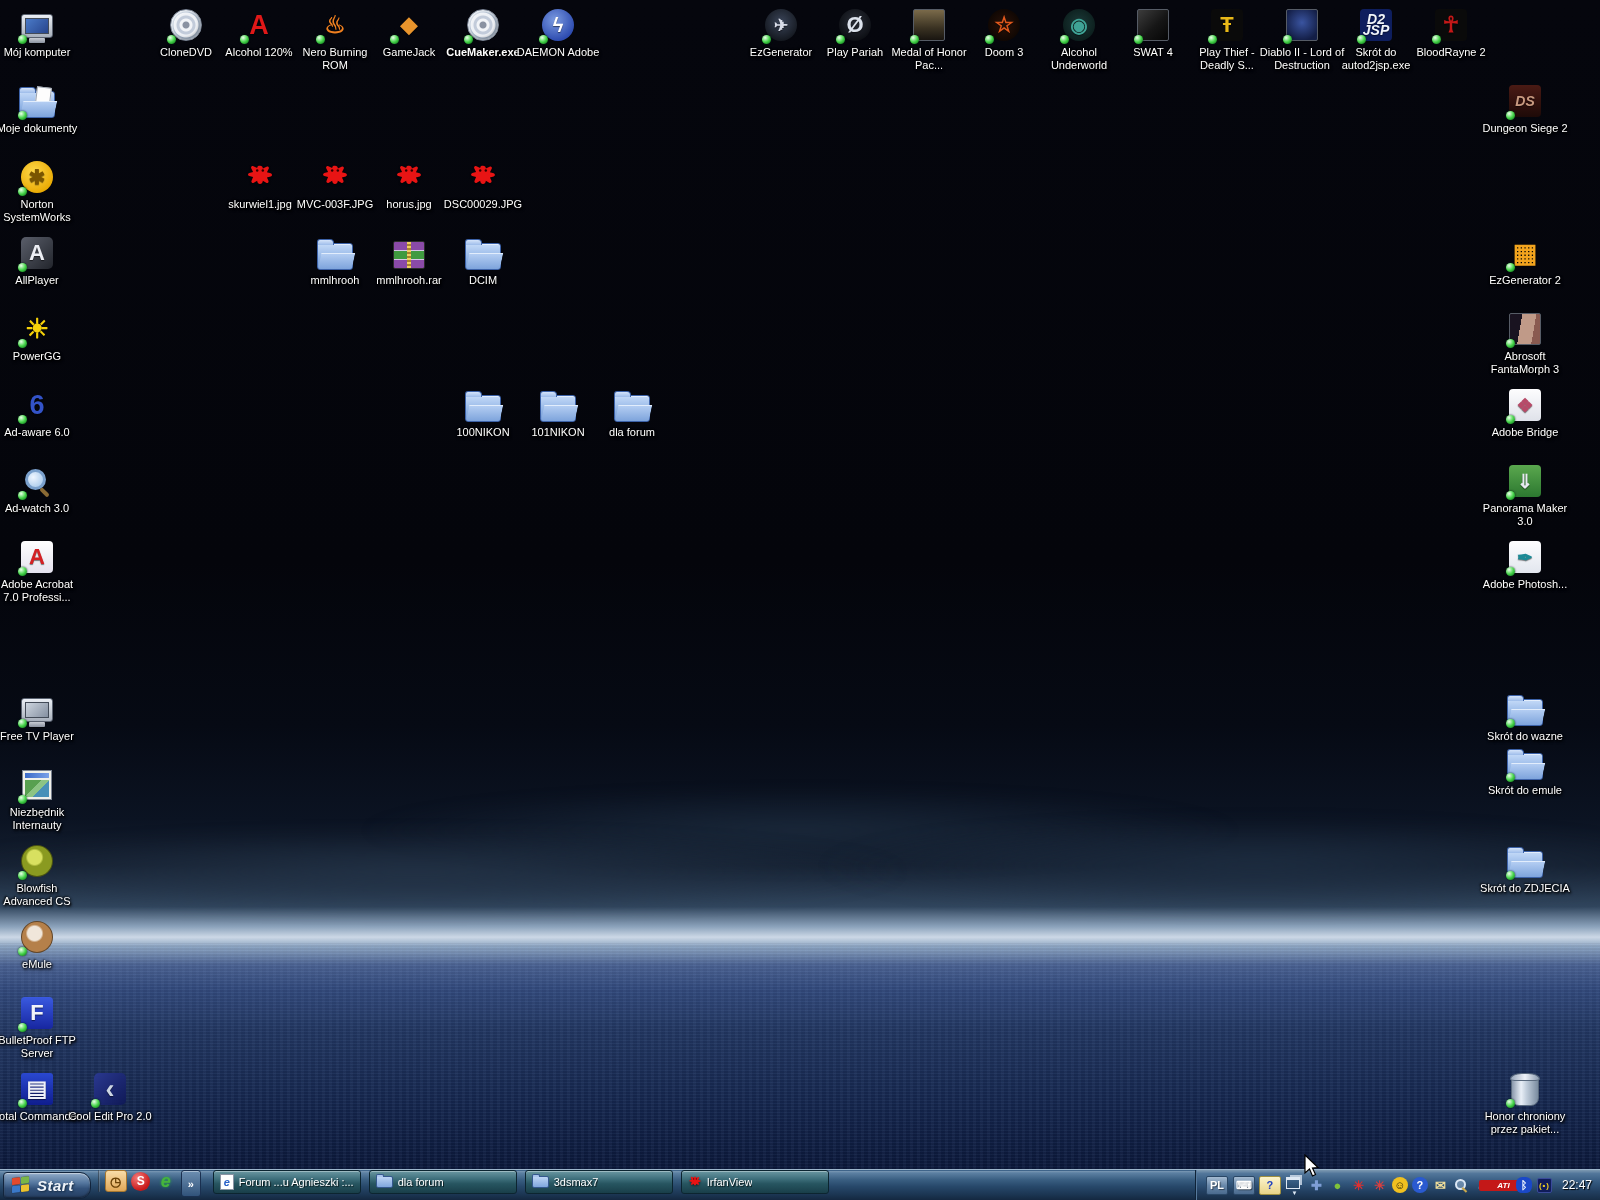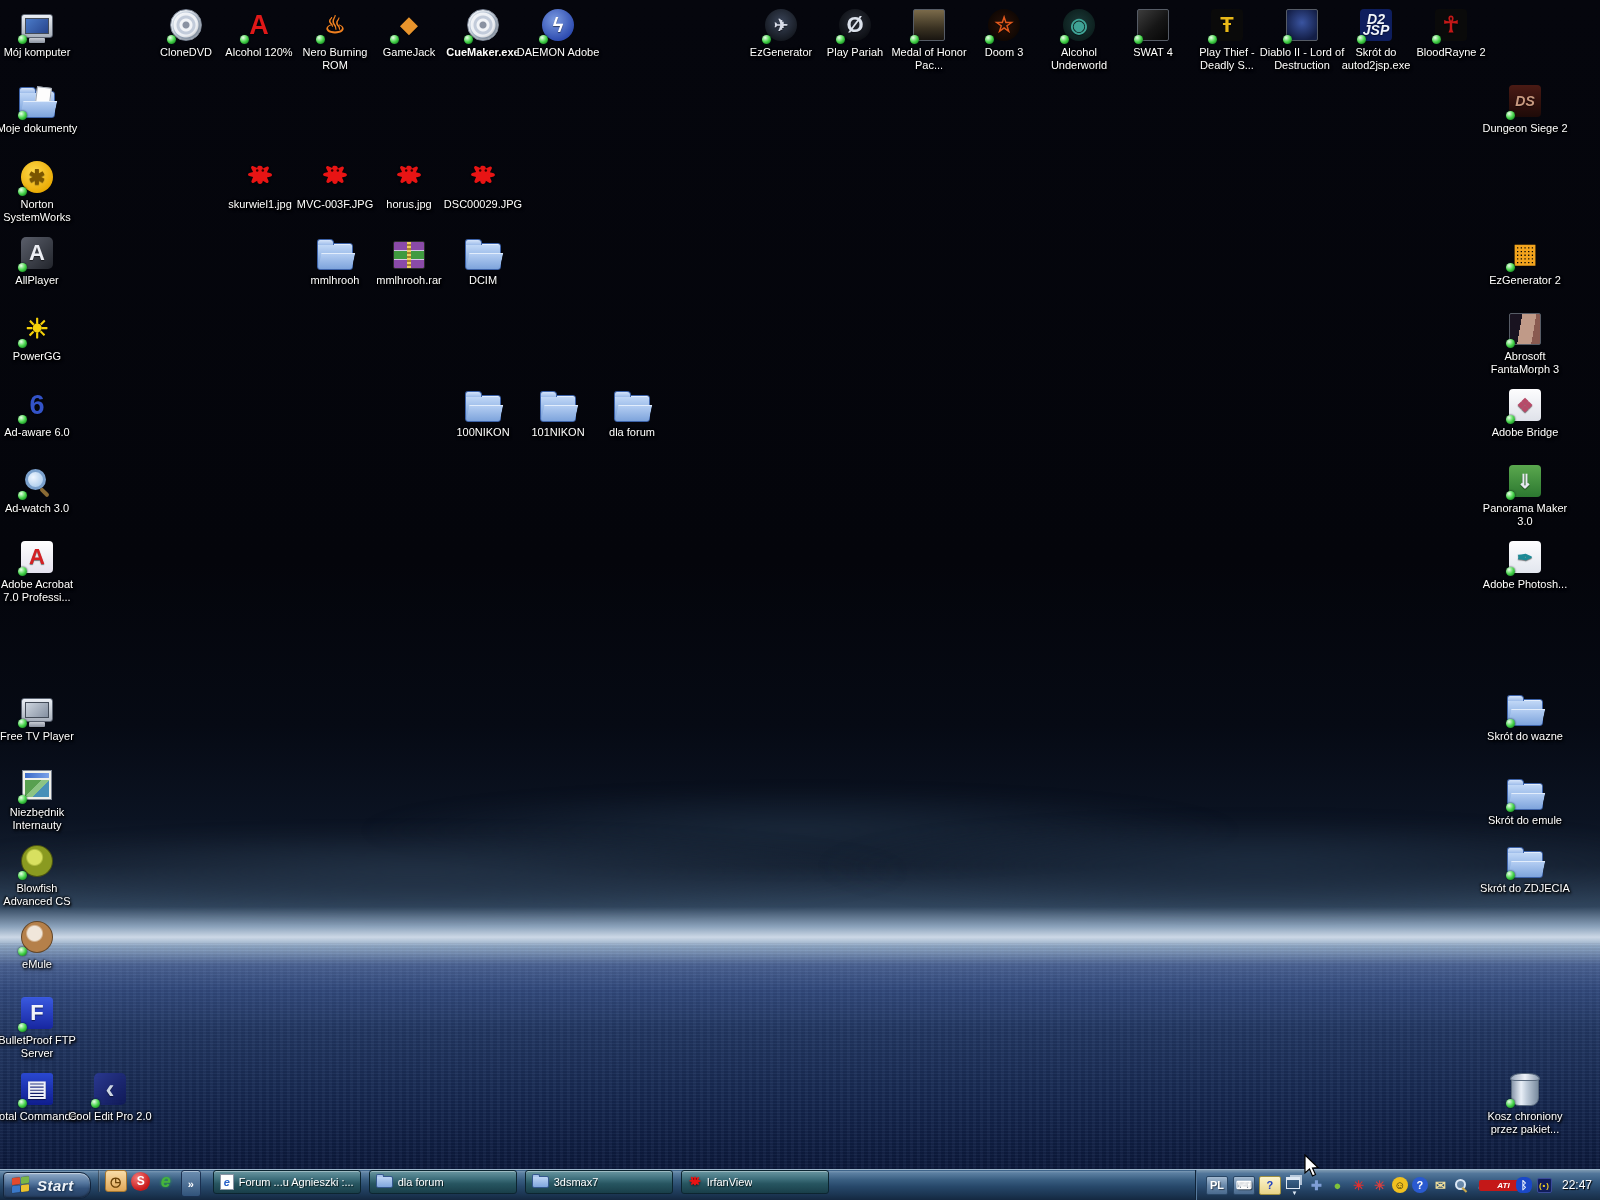--- a/index.html
+++ b/index.html
@@ -521,21 +521,21 @@
       <div class="dicon" style="left: -8px; top: 766px;">
         <div class="art">
           <div class="winic">
             <div class="tb"></div>
             <div class="map"></div>
           </div>
           <span class="dot"></span>
         </div>
         <div class="ilabel">Niezbędnik Internauty</div>
       </div>
-      <div class="dicon" style="left: 1480px; top: 774px; text-align: center;">
+      <div class="dicon" style="left: 1480px; top: 744px; text-align: center;">
         <div class="art">
           <div class="fold"></div>
           <span class="dot"></span>
         </div>
         <div class="ilabel">Skrót do emule</div>
       </div>
       <div class="dicon" style="left: -8px; top: 842px;">
         <div class="art">
           <div class="ringo" style="background:radial-gradient(circle at 42% 38%, #d8e060 0 7px, #8a9a20 9px)"></div>
           <span class="dot"></span>
@@ -575,21 +575,21 @@
           <span class="gl" style="color:#cdd6e4;background:linear-gradient(135deg,#2a3890,#0f1956);border-radius:5px;font-size:27px">‹</span>
           <span class="dot"></span>
         </div>
         <div class="ilabel">Cool Edit Pro 2.0</div>
       </div>
       <div class="dicon" style="left: 1480px; top: 1070px;">
         <div class="art">
           <div class="trash"></div>
           <span class="dot"></span>
         </div>
-        <div class="ilabel">Kosz chroniony przez pakiet...</div>
+        <div class="ilabel">Honor chroniony przez pakiet...</div>
       </div>
     </div>
 </div>
 
 <div id="taskbar">
   <div id="start-btn">
     <span class="winflag">
         <i class="f1"></i>
         <i class="f2"></i>
         <i class="f3"></i>

